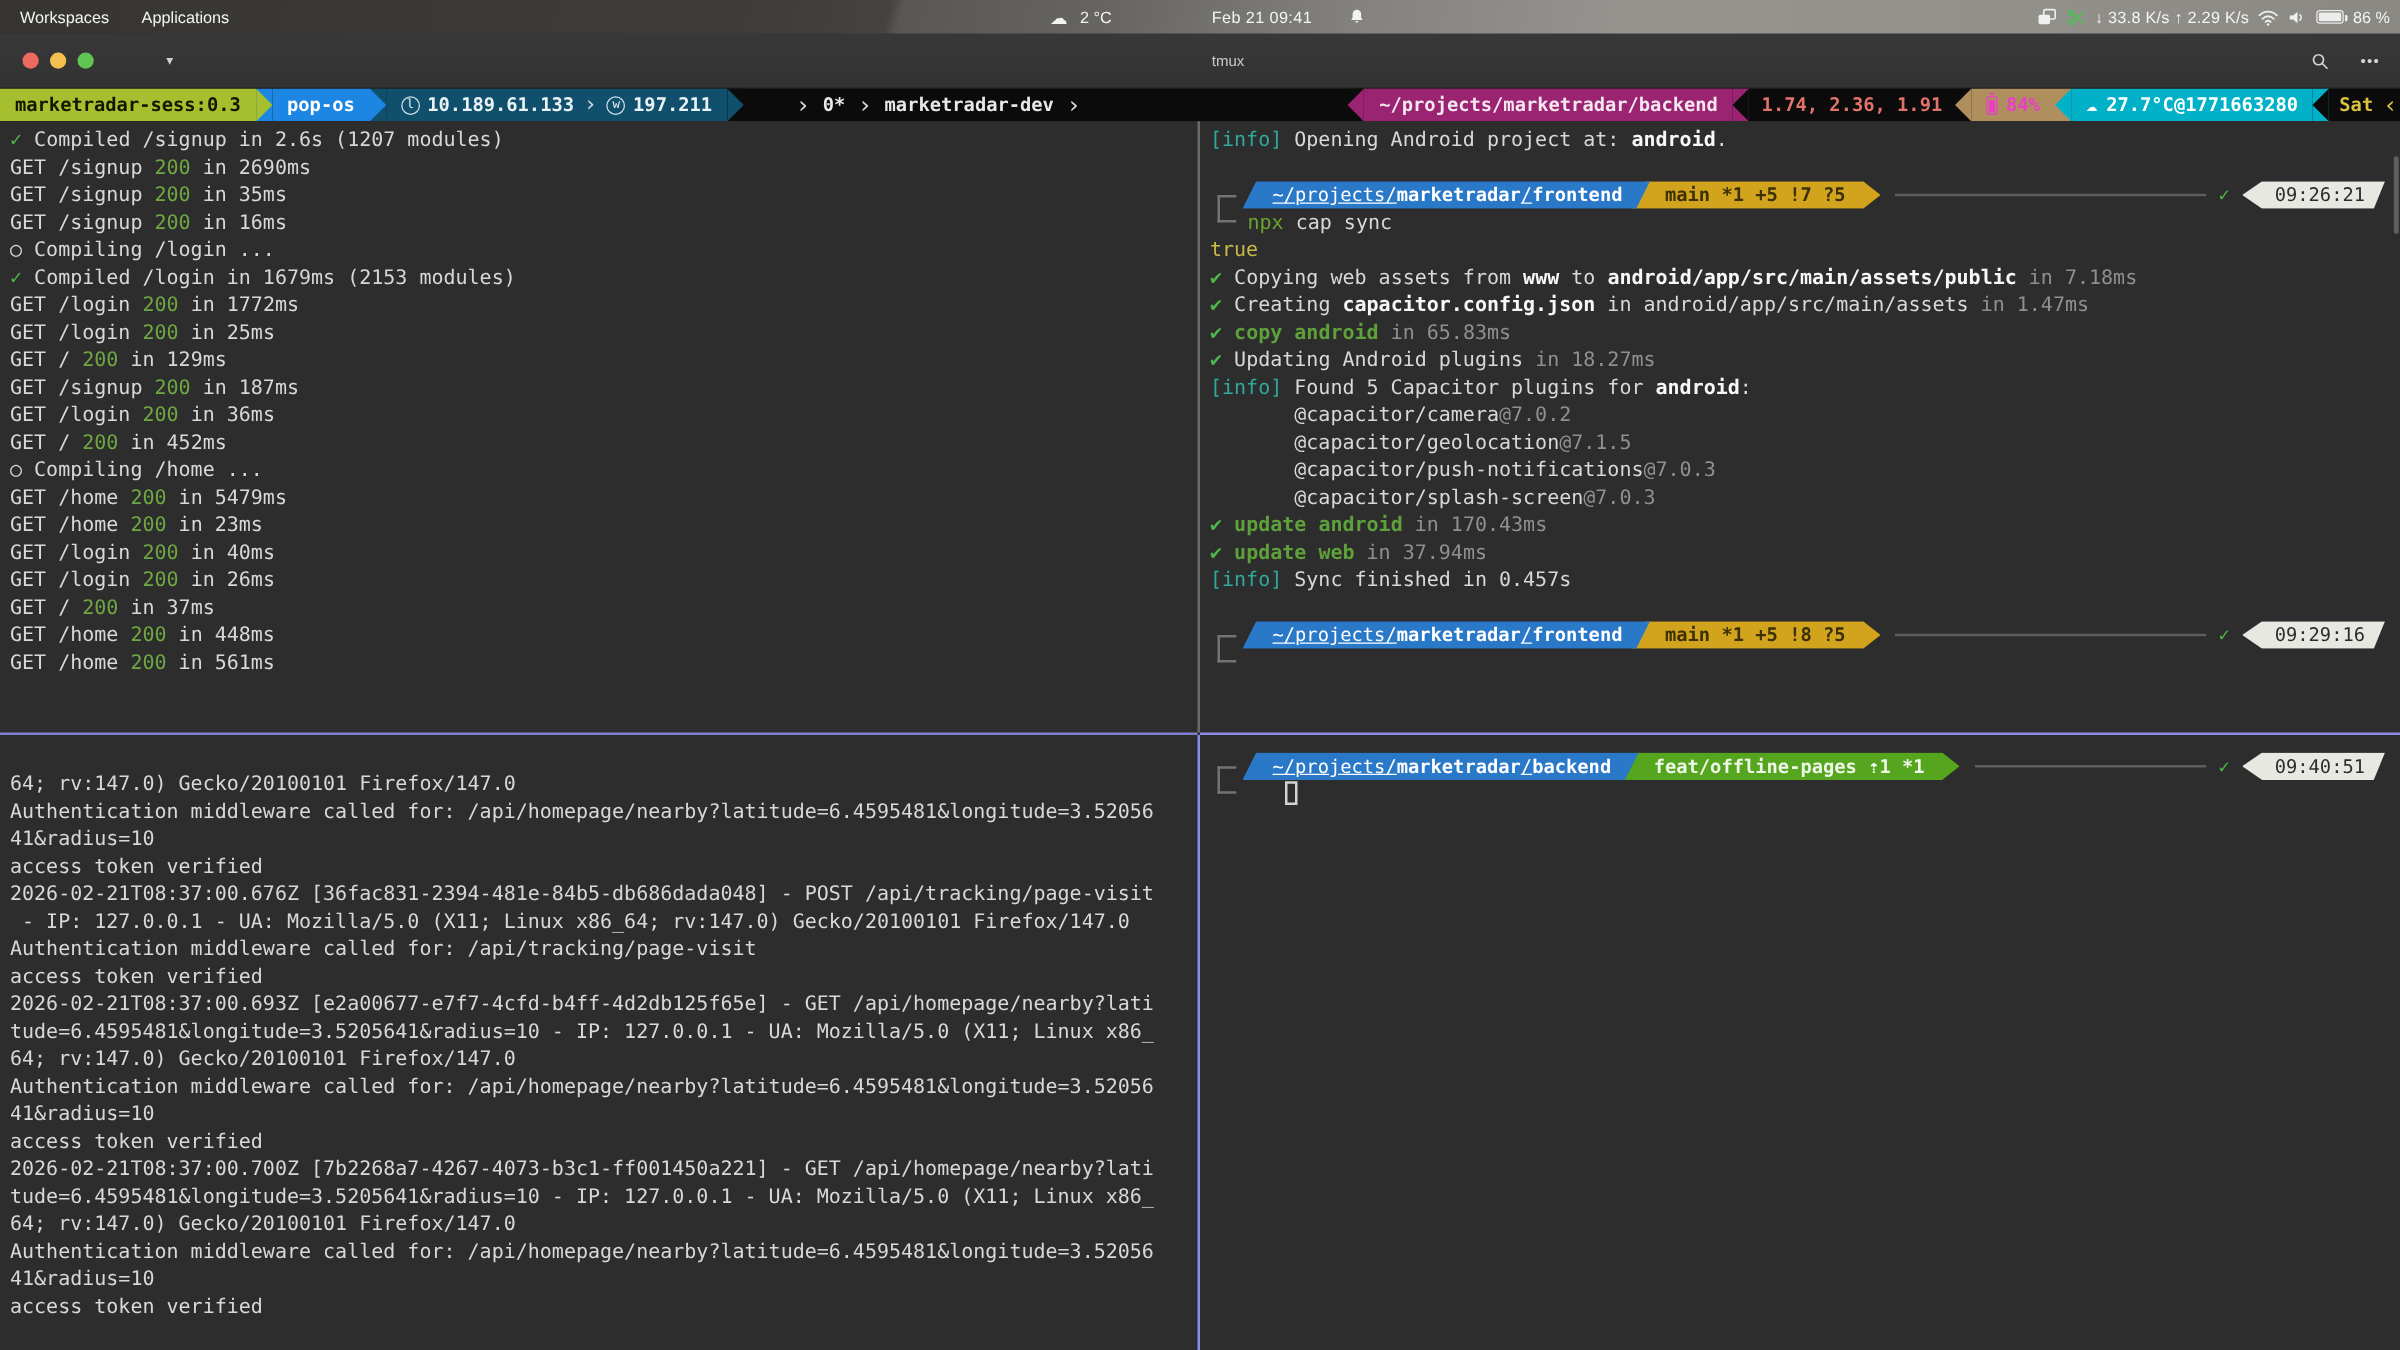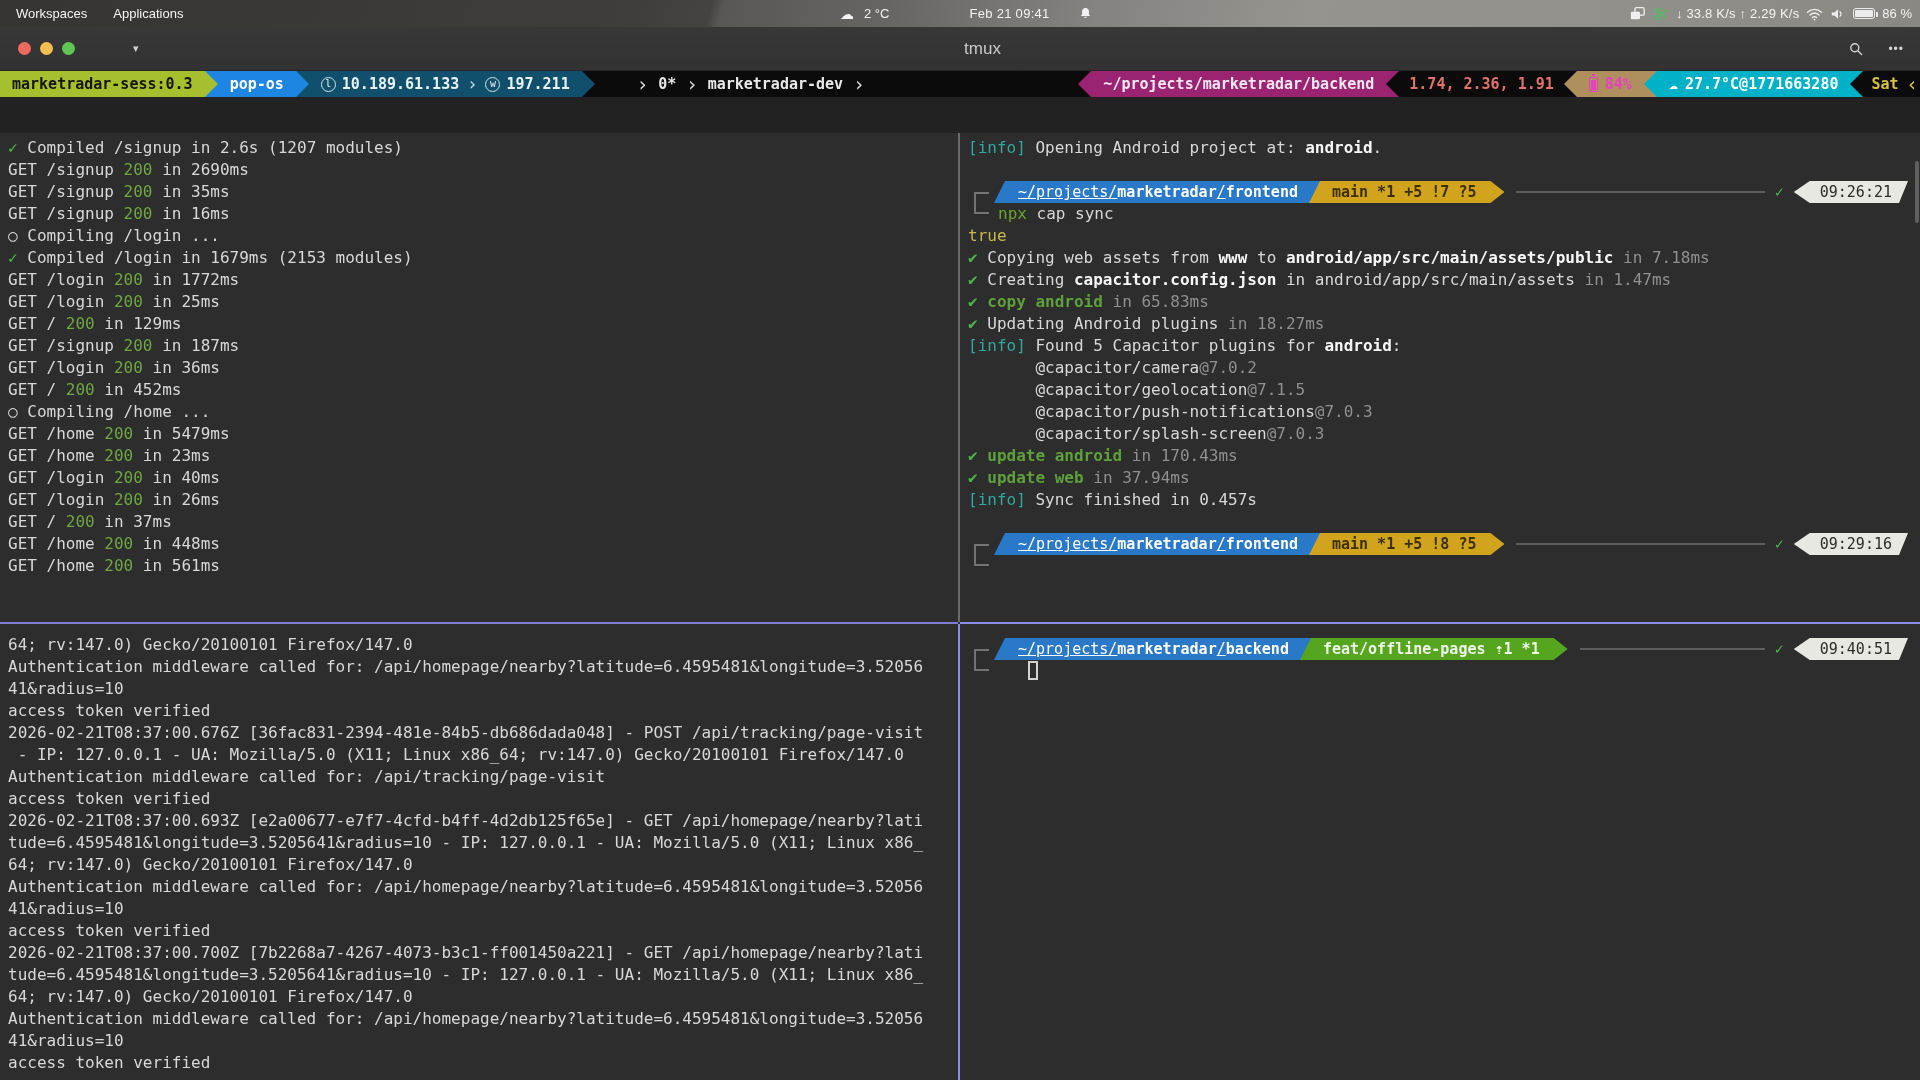--- a/index.html
+++ b/index.html
@@ -30,21 +30,21 @@
   
   .titlebar{
     position:absolute; top:27px; left:0; right:0; height:44px;
     background:linear-gradient(#383838,#323232); border-bottom:1px solid #262626;
     display:flex; align-items:center;
   }
   .lights{ display:flex; gap:9px; padding-left:18px; }
   .light{ width:13px; height:13px; border-radius:50%; }
   .light.r{ background:#ed6a5e; } .light.y{ background:#f4bf4f; } .light.g{ background:#61c554; }
   .tb-dd{ color:#cfcfcf; font-size:11px; margin-left:58px; }
-  .tb-title{ position:absolute; left:0; right:0; text-align:center; color:#c9c9c9; font-size:17px;padding-left:45px; }
+  .tb-title{ position:absolute; left:0; right:0; text-align:center; color:#c9c9c9; font-size:12px;padding-left:45px; }
   .tb-right{ position:absolute; right:16px; display:flex; align-items:center; gap:24px; color:#d5d5d5;}
   .tb-ellipsis{ font-size:12px; letter-spacing:1px; }
 
   
   .statusbar{
     position:absolute; top:71px; left:0; right:0; height:26px;
     background:var(--bg-status); display:flex; align-items:stretch;
     font:700 15px/26px "DejaVu Sans Mono", monospace; color:#ddd;
   }
   .seg{ padding:0 12px; white-space:pre; }
@@ -71,26 +71,26 @@
   .vbatt{ position:relative; width:9px; height:15px; border:1.5px solid var(--battery-pink); border-radius:2px; margin-top:0;}
   .vbatt::before{ content:""; position:absolute; left:1px; right:1px; bottom:1px; height:70%; background:var(--battery-pink);}
   .vbatt::after{ content:""; position:absolute; top:-3.5px; left:2px; width:3px; height:2px; background:var(--battery-pink);}
   .a7{ border-right:13px solid var(--seg-cyan); background:var(--seg-tan); }
   .s-weather{ background:var(--seg-cyan); color:#fff; display:flex; align-items:center; gap:7px;}
   .a8{ border-right:13px solid var(--bg-status); background:var(--seg-cyan); }
   .s-day{ color:var(--day-yellow); padding:0 8px; }
   .s-edge{ color:var(--day-yellow); font-size:19px; font-weight:400; padding-right:2px;}
 
   
-  .terminal{ position:absolute; top:97px; left:0; right:0; bottom:0; background:var(--bg-terminal);margin-top:36px; }
+  .terminal{ position:absolute; top:97px; left:0; right:0; bottom:0; background:var(--bg-terminal); }
   .pane{ position:absolute; overflow:hidden; background:var(--bg-terminal);
          font:16px/22px "DejaVu Sans Mono", monospace; color:var(--text); }
   #pane-tl{ left:0; top:0; width:958px; height:489px; padding:4px 0 0 8px; }
   #pane-tr{ left:960px; top:0; right:0; height:489px; padding:4px 0 0 8px; }
-  #pane-bl{ left:0; top:491px; width:1027px; bottom:0; padding:10px 0 0 8px; }
+  #pane-bl{ left:0; top:491px; width:1027px; bottom:0; padding:28px 0 0 8px; }
   #pane-br{ left:960px; top:491px; right:0; bottom:0; padding:14px 0 0 8px; }
   .vdiv{ position:absolute; left:958px; width:2px; }
   .vdiv.t{ top:0; height:489px; background:#6a6a6a; }
   .vdiv.b{ top:491px; bottom:0; background:#8c8deb; }
   .hdiv{ position:absolute; top:489px; height:2px; }
   .hdiv.l{ left:0; width:958px; background:#7e7fd0; }
   .hdiv.r{ left:960px; right:0; background:#8c8deb; }
   .scrollhint{ position:absolute; right:1px; top:28px; width:4px; height:62px; background:#5f5f5f; border-radius:2px;}
 
   .trow{ height:22px; white-space:pre; }

